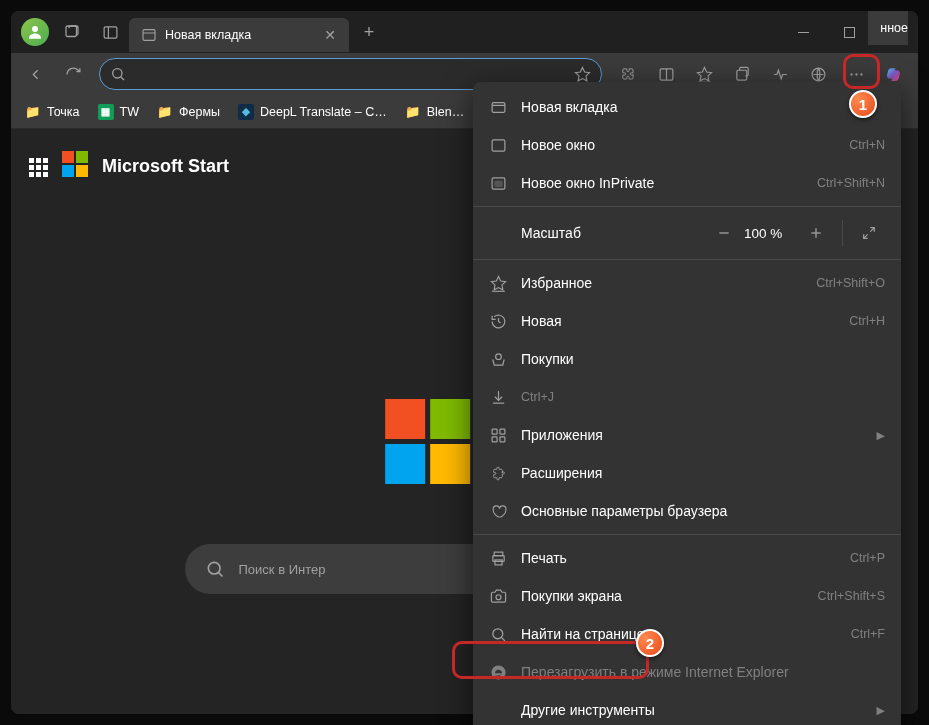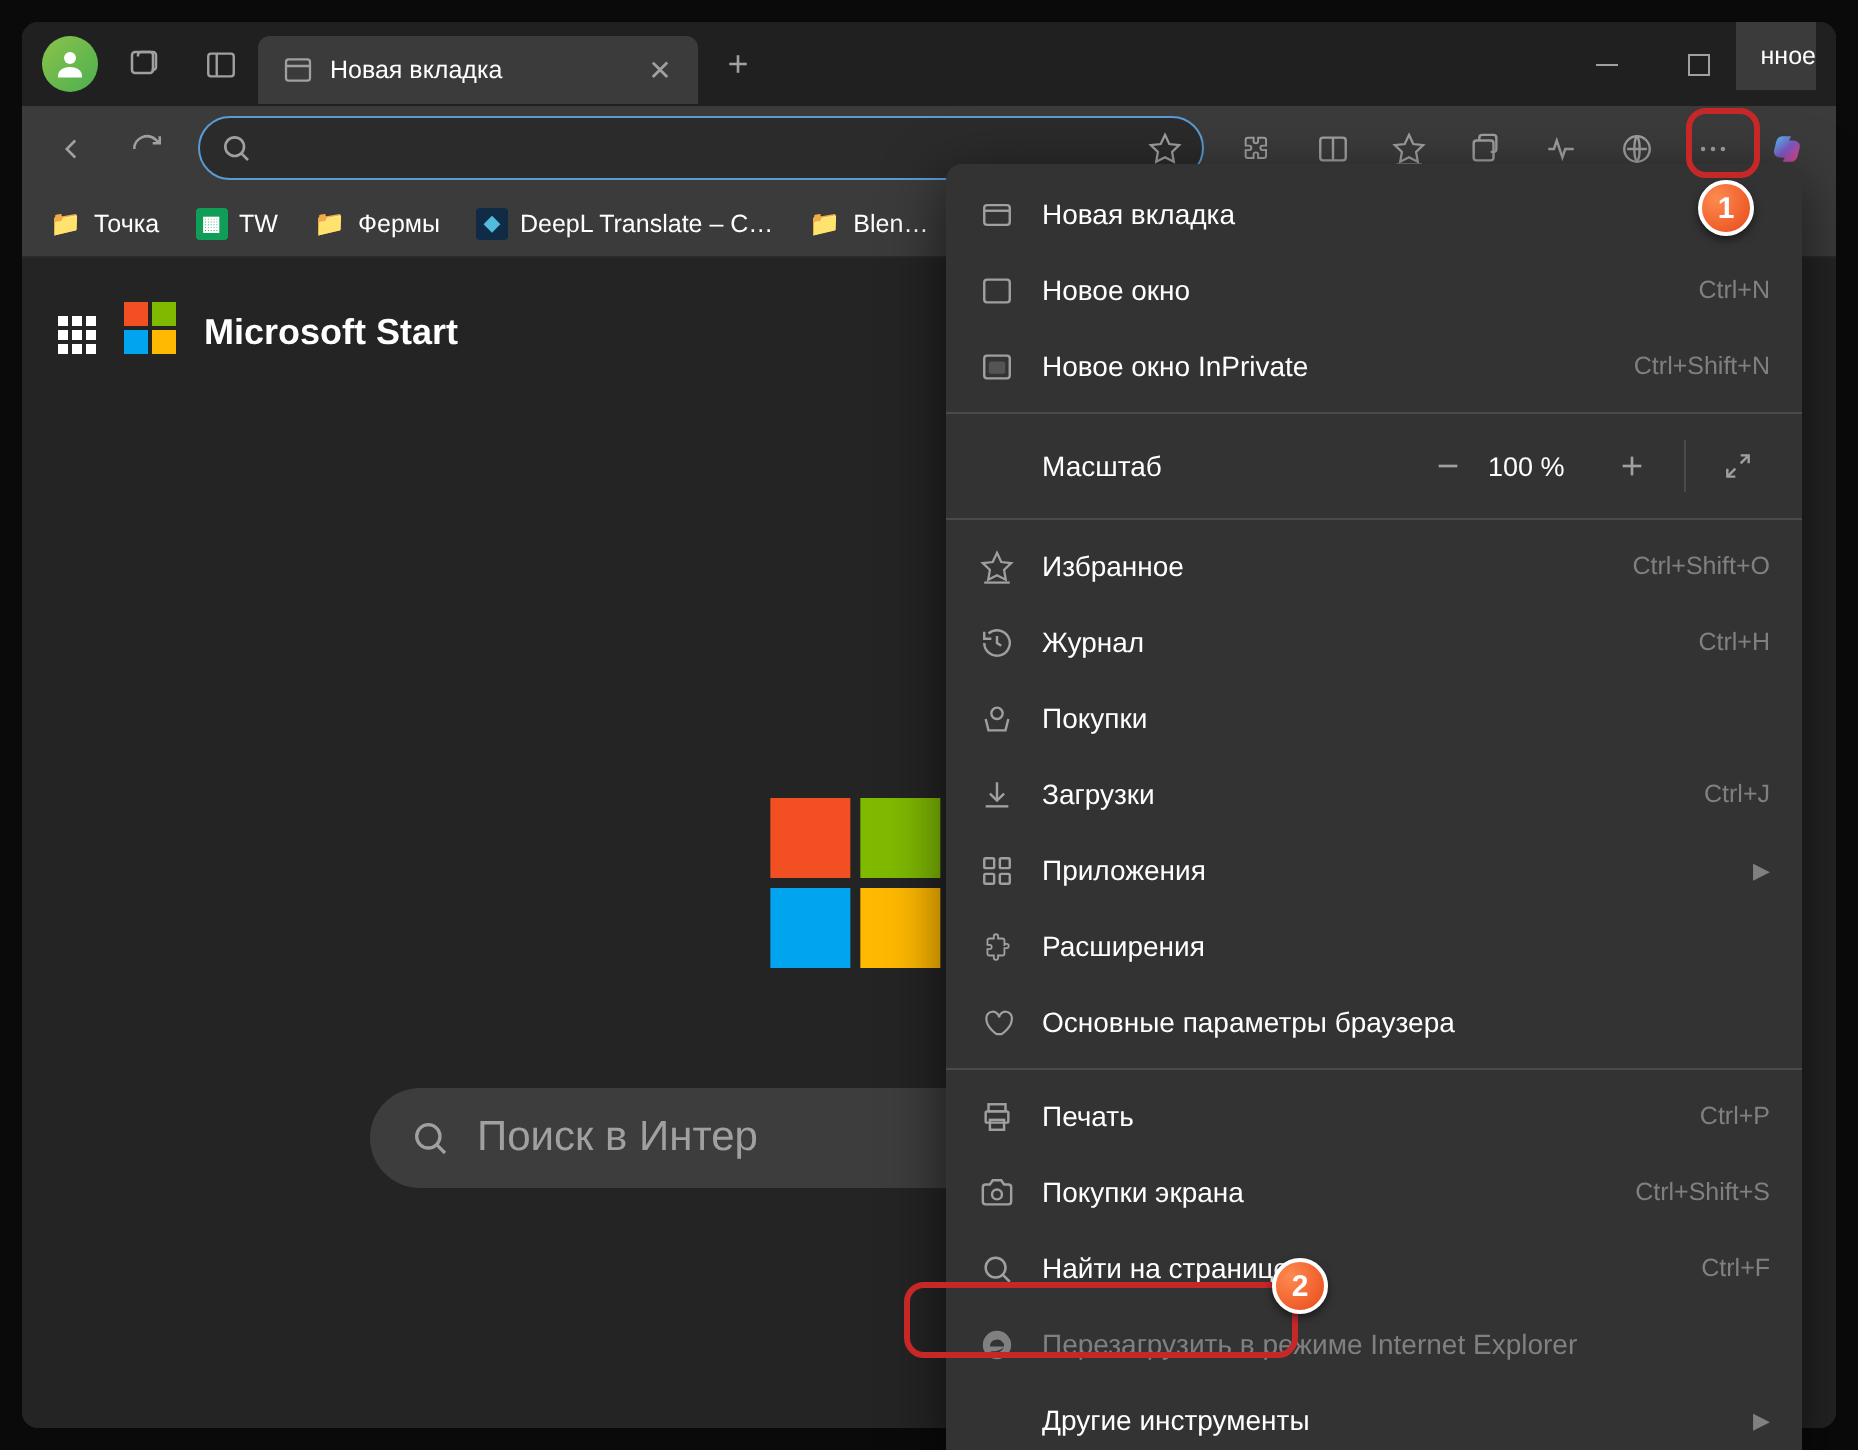--- a/index.html
+++ b/index.html
@@ -90,21 +90,21 @@
   .ms-header { position:absolute; left:18px; top:22px; display:flex; align-items:flex-end; gap:14px;}
   .waffle { display:grid; grid-template-columns:repeat(3,5px); grid-template-rows:repeat(3,5px); gap:2px;}
   .waffle span { background:#fff; width:5px; height:5px;}
   .ms-logo { display:grid; grid-template-columns:12px 12px; grid-template-rows:12px 12px; gap:2px;}
   .ms-title { font-size:18px; font-weight:600; }
   .big-logo-wrap { position:absolute; left:50%; top:270px; transform:translateX(-50%); display:flex; align-items:center; gap:18px;}
   .big-logo { display:grid; grid-template-columns:40px 40px; grid-template-rows:40px 40px; gap:5px;}
   .big-m { font-size:68px; font-weight:600; color:#fff; line-height:1;}
   .big-search { position:absolute; left:50%; top:415px; transform:translateX(-50%); width:560px; height:50px; background:#3d3d3d; border-radius:28px; display:flex; align-items:center; padding:0 20px; gap:14px;}
   .big-search svg { color:var(--text-dim); width:20px; height:20px;}
-  .big-search span { color:var(--text-dim); font-size:21px;}
+  .big-search span { color:var(--text-dim); font-size:13px;}
   
   .menu {
     position:absolute; right:28px; top:82px;
     width:428px; background:var(--bg-menu);
     border-radius:8px; box-shadow:0 8px 30px rgba(0,0,0,0.6);
     padding:6px 0; z-index:20;
   }
   .menu-row { height:38px; display:flex; align-items:center; padding:0 16px; gap:14px; color:var(--text); position:relative;}
   .menu-row.disabled { color:var(--text-muted); }
   .menu-row .m-ic { width:18px; height:18px; display:flex; align-items:center; justify-content:center; color:var(--text-dim);}
@@ -402,41 +402,40 @@
     <span class="m-shortcut">Ctrl+Shift+O</span>
   </div>
   <div class="menu-row">
     <span class="m-ic">
         <svg width="17" height="17" viewBox="0 0 24 24" fill="none" stroke="currentColor" stroke-width="1.7">
           <path d="M3 12a9 9 0 1 0 3-6.7"></path>
           <polyline points="3 4 3 9 8 9"></polyline>
           <polyline points="12 7 12 12 15 14"></polyline>
         </svg>
       </span>
-    <span class="m-label">Журнал</span>
+    <span class="m-label">Новая</span>
     <span class="m-shortcut">Ctrl+H</span>
   </div>
   <div class="menu-row">
     <span class="m-ic">
         <svg width="17" height="17" viewBox="0 0 24 24" fill="none" stroke="currentColor" stroke-width="1.7">
           <path d="M20 12l-2 8H6l-2-8"></path>
           <circle cx="12" cy="8" r="4"></circle>
         </svg>
       </span>
     <span class="m-label">Покупки</span>
   </div>
   <div class="menu-row">
     <span class="m-ic">
         <svg width="17" height="17" viewBox="0 0 24 24" fill="none" stroke="currentColor" stroke-width="1.7">
           <line x1="12" y1="3" x2="12" y2="15"></line>
           <polyline points="7 11 12 16 17 11"></polyline>
           <line x1="4" y1="20" x2="20" y2="20"></line>
         </svg>
       </span>
-    <span class="m-label">Загрузки</span>
     <span class="m-shortcut">Ctrl+J</span>
   </div>
   <div class="menu-row">
     <span class="m-ic">
         <svg width="17" height="17" viewBox="0 0 24 24" fill="none" stroke="currentColor" stroke-width="1.7">
           <rect x="3" y="3" width="7" height="7" rx="1"></rect>
           <rect x="14" y="3" width="7" height="7" rx="1"></rect>
           <rect x="3" y="14" width="7" height="7" rx="1"></rect>
           <rect x="14" y="14" width="7" height="7" rx="1"></rect>
         </svg>

